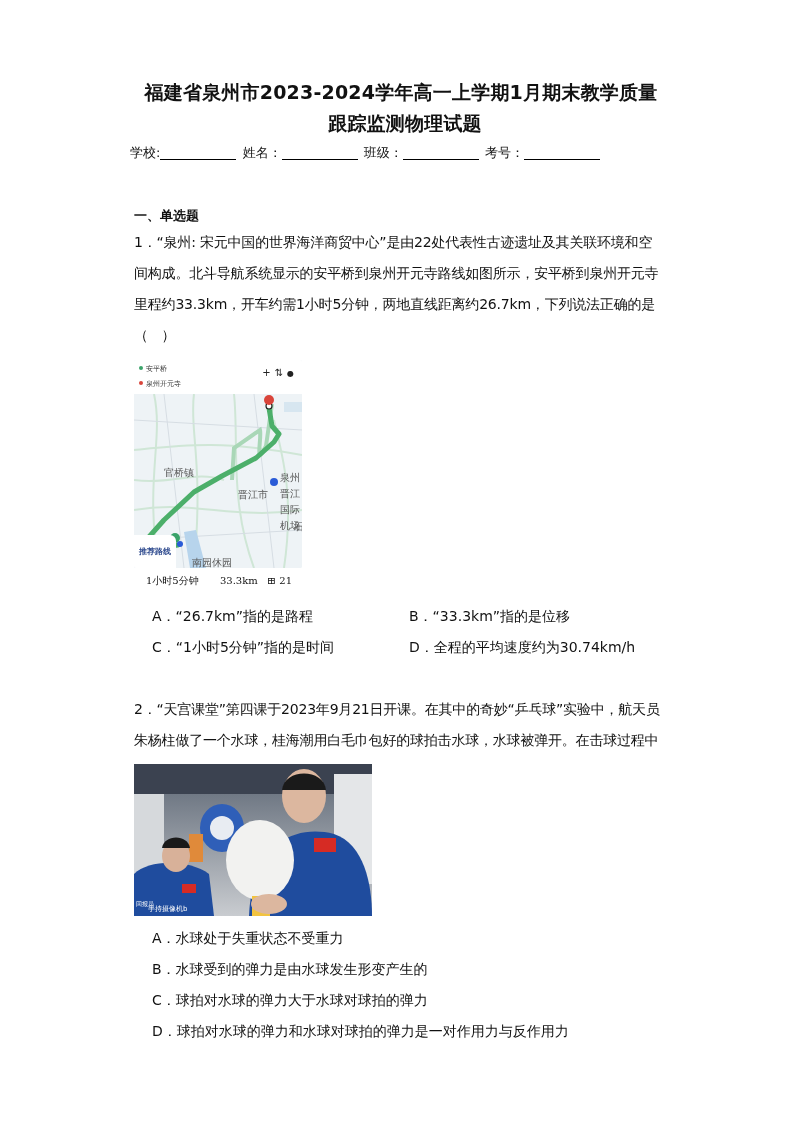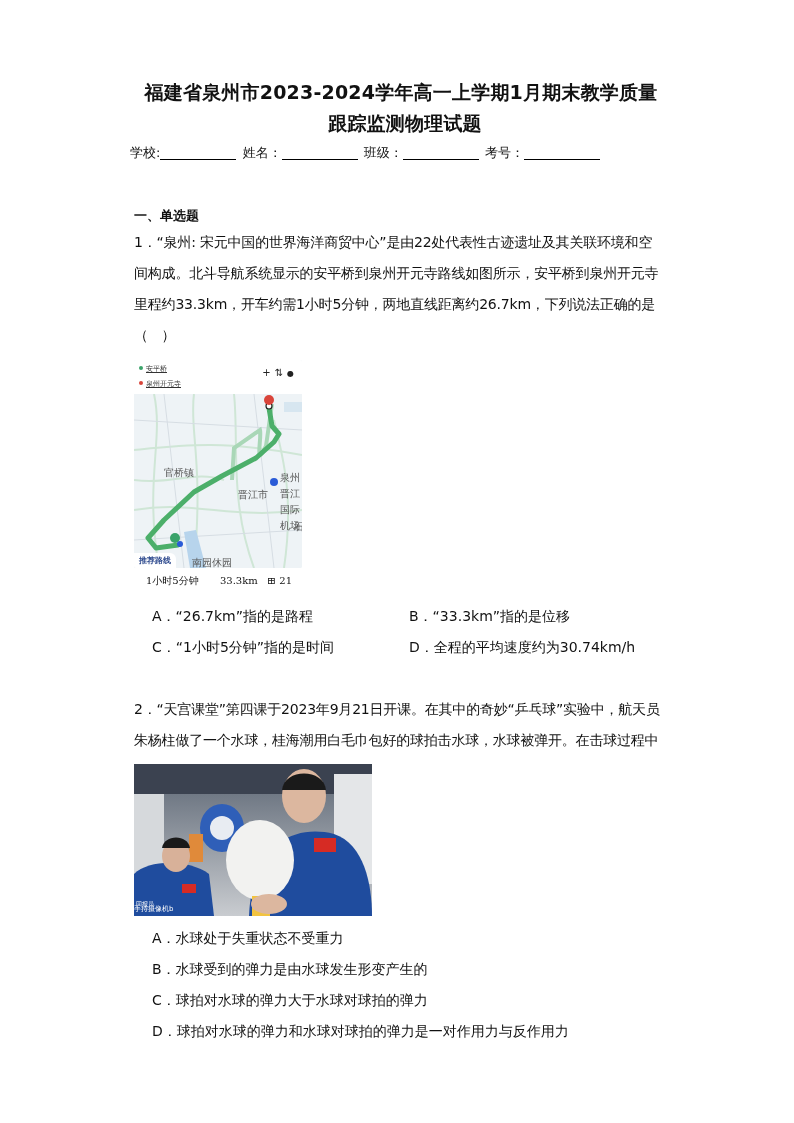--- a/index.html
+++ b/index.html
@@ -11,25 +11,25 @@
     .info-row { position: absolute; top: 144px; left: 0; width: 732px; text-align: center; font-size: 13px; font-family: "DejaVu Sans", sans-serif; }
     .info-row .field { display: inline-block; }
     .info-row .blank { display: inline-block; width: 76px; border-bottom: 1px solid #000; height: 14px; vertical-align: -3px; margin-right: 2px; }
     .section { position: absolute; left: 134px; top: 207px; font-size: 13px; font-weight: bold; font-family: "DejaVu Sans", sans-serif; text-align: right; }
     .para { position: absolute; left: 134px; width: 528px; font-size: 14px; line-height: 31px; font-family: "DejaVu Sans", sans-serif; letter-spacing: -0.2px; }
     .q1 { top: 227px; }
     .q2 { top: 694px; }
     .opt { position: absolute; font-size: 14px; font-family: "DejaVu Sans", sans-serif; }
     .map { position: absolute; left: 134px; top: 360px; width: 168px; height: 208px; background: #eef2f5; overflow: hidden; border-radius: 2px; }
     .map-header { position: absolute; left: 0; top: 0; width: 168px; height: 34px; background: #ffffff; }
-    .map-leg { position: absolute; left: 5px; font-size: 7px; font-family: "DejaVu Sans", sans-serif; color: #333; text-decoration: underline; }
+    .map-leg { position: absolute; left: 5px; font-size: 7px; font-family: "DejaVu Sans", sans-serif; color: #333; }
     .map-leg .dot { display: inline-block; width: 4px; height: 4px; border-radius: 50%; margin-right: 3px; vertical-align: 1px; }
     .map-tools { position: absolute; right: 4px; top: 7px; font-size: 10px; color: #222; font-family: "DejaVu Sans", sans-serif; letter-spacing: 4px; }
     .map-label { position: absolute; font-size: 10px; color: #555; font-family: "DejaVu Sans", sans-serif; }
-    .map-rec { position: absolute; left: 0; bottom: 0; background: #fff; color: #2e4a8e; font-size: 8px; padding: 2px 5px; border-top-right-radius: 6px; font-family: "DejaVu Sans", sans-serif; font-weight: bold; }
+    .map-rec { position: absolute; left: 0; bottom: 0; background: #fff; color: #2e4a8e; font-size: 8px; padding: 11px 5px; border-top-right-radius: 6px; font-family: "DejaVu Sans", sans-serif; font-weight: bold; }
     .map-foot { position: absolute; left: 146px; top: 574px; font-size: 10px; font-family: "DejaVu Serif", serif; }
     .map-foot span { margin-right: 18px; }
     .photo { position: absolute; left: 134px; top: 764px; width: 238px; height: 152px; overflow: hidden; background: #3a4658; }
   </style>
 </head>
 <body>
 
 <div class="title title1">福建省泉州市2023-2024学年高一上学期1月期末教学质量</div>
 <div class="title title2">跟踪监测物理试题</div>
 
@@ -119,19 +119,19 @@
     <path d="M115 152 C118 80, 160 60, 200 70 C230 80, 238 120, 238 152 Z" fill="#1f4c9e"></path>
     <ellipse cx="170" cy="32" rx="22" ry="27" fill="#dcb79f"></ellipse>
     <path d="M148 26 C150 4, 190 4, 192 26 Z" fill="#1a1a1a"></path>
     <rect x="180" y="74" width="22" height="14" fill="#d62b24"></rect>
     <ellipse cx="126" cy="96" rx="34" ry="40" fill="#f2f2f0"></ellipse>
     <rect x="118" y="132" width="18" height="20" fill="#f2c340"></rect>
     <ellipse cx="135" cy="140" rx="18" ry="10" fill="#dcb79f"></ellipse>
     <text x="2" y="142" font-size="6" fill="#fff" font-family="DejaVu Sans, sans-serif">回报员</text>
     <text x="0" y="150" font-size="7" fill="#fff" font-family="DejaVu Sans, sans-serif"></text>
   </svg>
-  <div style="position:absolute;left:0;bottom:2px;font-size:7px;color:#fff;font-family:'DejaVu Sans',sans-serif;">手持摄像机b</div>
+  <div style="position:absolute;left:0;bottom:2px;font-size:7px;color:#fff;font-family:'DejaVu Sans',sans-serif;padding-left:14px;">手持摄像机b</div>
 </div>
 
 <div class="opt" style="left:152px;top:930px;"><span>A．</span><span>水球处于失重状态不受重力</span></div>
 <div class="opt" style="left:152px;top:961px;"><span>B．</span><span>水球受到的弹力是由水球发生形变产生的</span></div>
 <div class="opt" style="left:152px;top:992px;"><span>C．</span><span>球拍对水球的弹力大于水球对球拍的弹力</span></div>
 <div class="opt" style="left:152px;top:1023px;"><span>D．</span><span>球拍对水球的弹力和水球对球拍的弹力是一对作用力与反作用力</span></div>
 
 </body></html>

